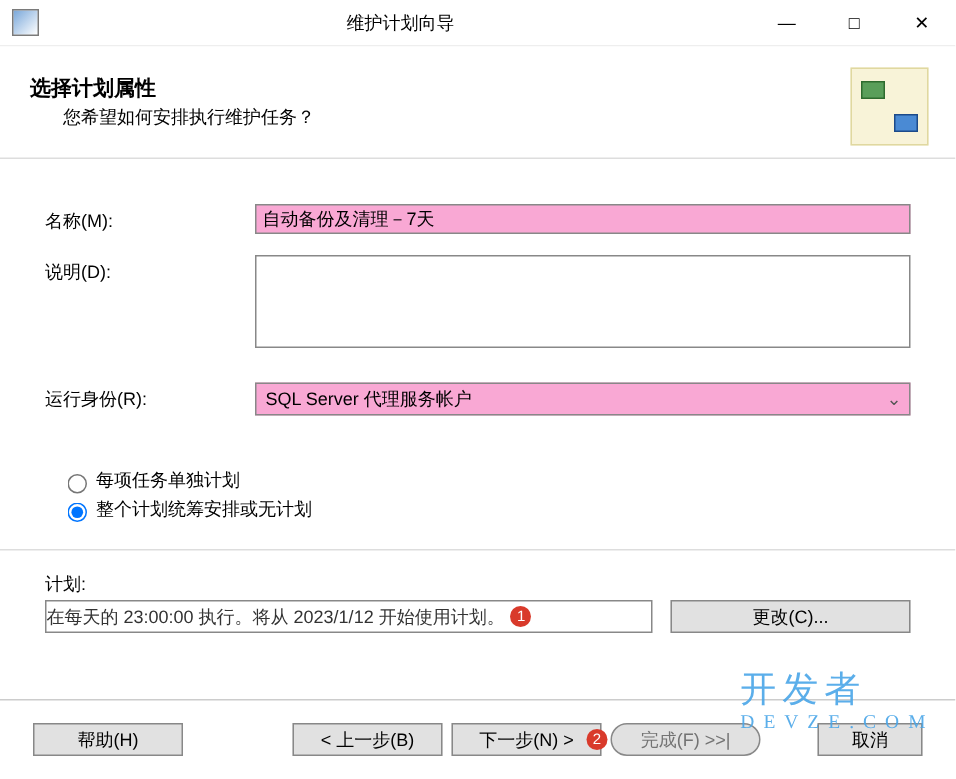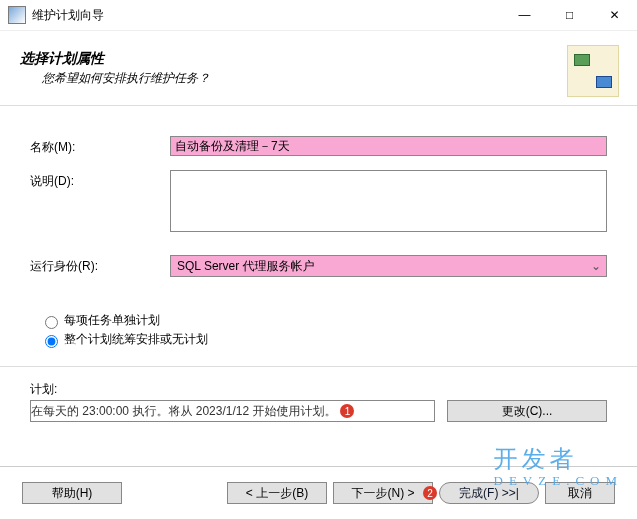--- a/index.html
+++ b/index.html
@@ -13,35 +13,36 @@
     overflow: hidden;
     position: relative;
   }
   .titlebar {
     height: 30px;
     display: flex;
     align-items: center;
     padding-left: 8px;
     background: #fff;
     border-bottom: 1px solid #eee;
+    text-align: center;
   }
   .titlebar .icon {
     width: 16px; height: 16px; margin-right: 6px;
     background: linear-gradient(135deg,#7aa8da,#fff);
     border:1px solid #7a7a7a;
   }
   .titlebar .title { flex:1; }
   .winbtns { display:flex; }
   .winbtn {
     width: 45px; height: 28px; display:flex; align-items:center; justify-content:center;
     font-family: "Segoe MDL2 Assets", sans-serif;
   }
   .header {
     height: 74px; background:#fff; display:flex; align-items:center;
-    padding-left:20px; position:relative; border-bottom:1px solid #ddd;font-style:italic;
+    padding-left:20px; position:relative; border-bottom:1px solid #ddd;
   }
   .header-text h2 { margin:0; font-size:14px; font-weight:bold; }
   .header-text p { margin:2px 0 0 22px; font-size:12px; }
   .header-graphic {
     position:absolute; right:18px; top:14px; width:50px; height:50px;
     background:#f8f3d8; border:1px solid #e0d8a0;
   }
   .header-graphic::before, .header-graphic::after {
     content:""; position:absolute; width:14px; height:10px; background:#5a9e5a; border:1px solid #2e6b2e;
   }
@@ -77,21 +78,21 @@
     display:inline-flex; width:14px; height:14px; border-radius:50%;
     background:#d93a2b; color:#fff; font-size:10px; align-items:center; justify-content:center;
     margin-left:4px;
   }
   .btn {
     min-width:100px; height:22px; border:1px solid #888; background:#e1e1e1;
     font-family:inherit; font-size:12px; cursor:default; padding: 0 12px;
     display:inline-flex; align-items:center; justify-content:center;
   }
   .btn.wide { min-width:160px; }
-  .btn:disabled, .btn.disabled { color:#0f172a;border-radius:11px; }
+  .btn:disabled, .btn.disabled { color:#737373;border-radius:11px; }
   .footer {
     position:absolute; bottom:0; left:0; right:0; height:52px;
     border-top:1px solid #ccc; display:flex; align-items:center;
     padding:0 22px; gap:6px;
   }
   .footer .spacer { flex:1; }
   .footer .badge2 {
     position:absolute; display:inline-flex; width:14px; height:14px; border-radius:50%;
     background:#d93a2b; color:#fff; font-size:10px; align-items:center; justify-content:center;
   }
@@ -195,21 +196,21 @@
   </button>
   <span style="position:relative; display:inline-block;text-decoration:underline;">
     <button class="btn">
       <span>下一步(N) &gt;</span>
     </button>
     <span class="badge2" style="right:-4px; top:4px;">2</span>
   </span>
   <button class="btn disabled" disabled="">
     <span>完成(F) &gt;&gt;|</span>
   </button>
-  <button class="btn" style="min-width:70px;">
+  <button class="btn" style="min-width:70px;margin-left:32px;">
     <span>取消</span>
   </button>
 </div>
 
 <div class="watermark">
   <span>开发者</span>
   <span class="sub">DEVZE.COM</span>
 </div>
 
 </body></html>

